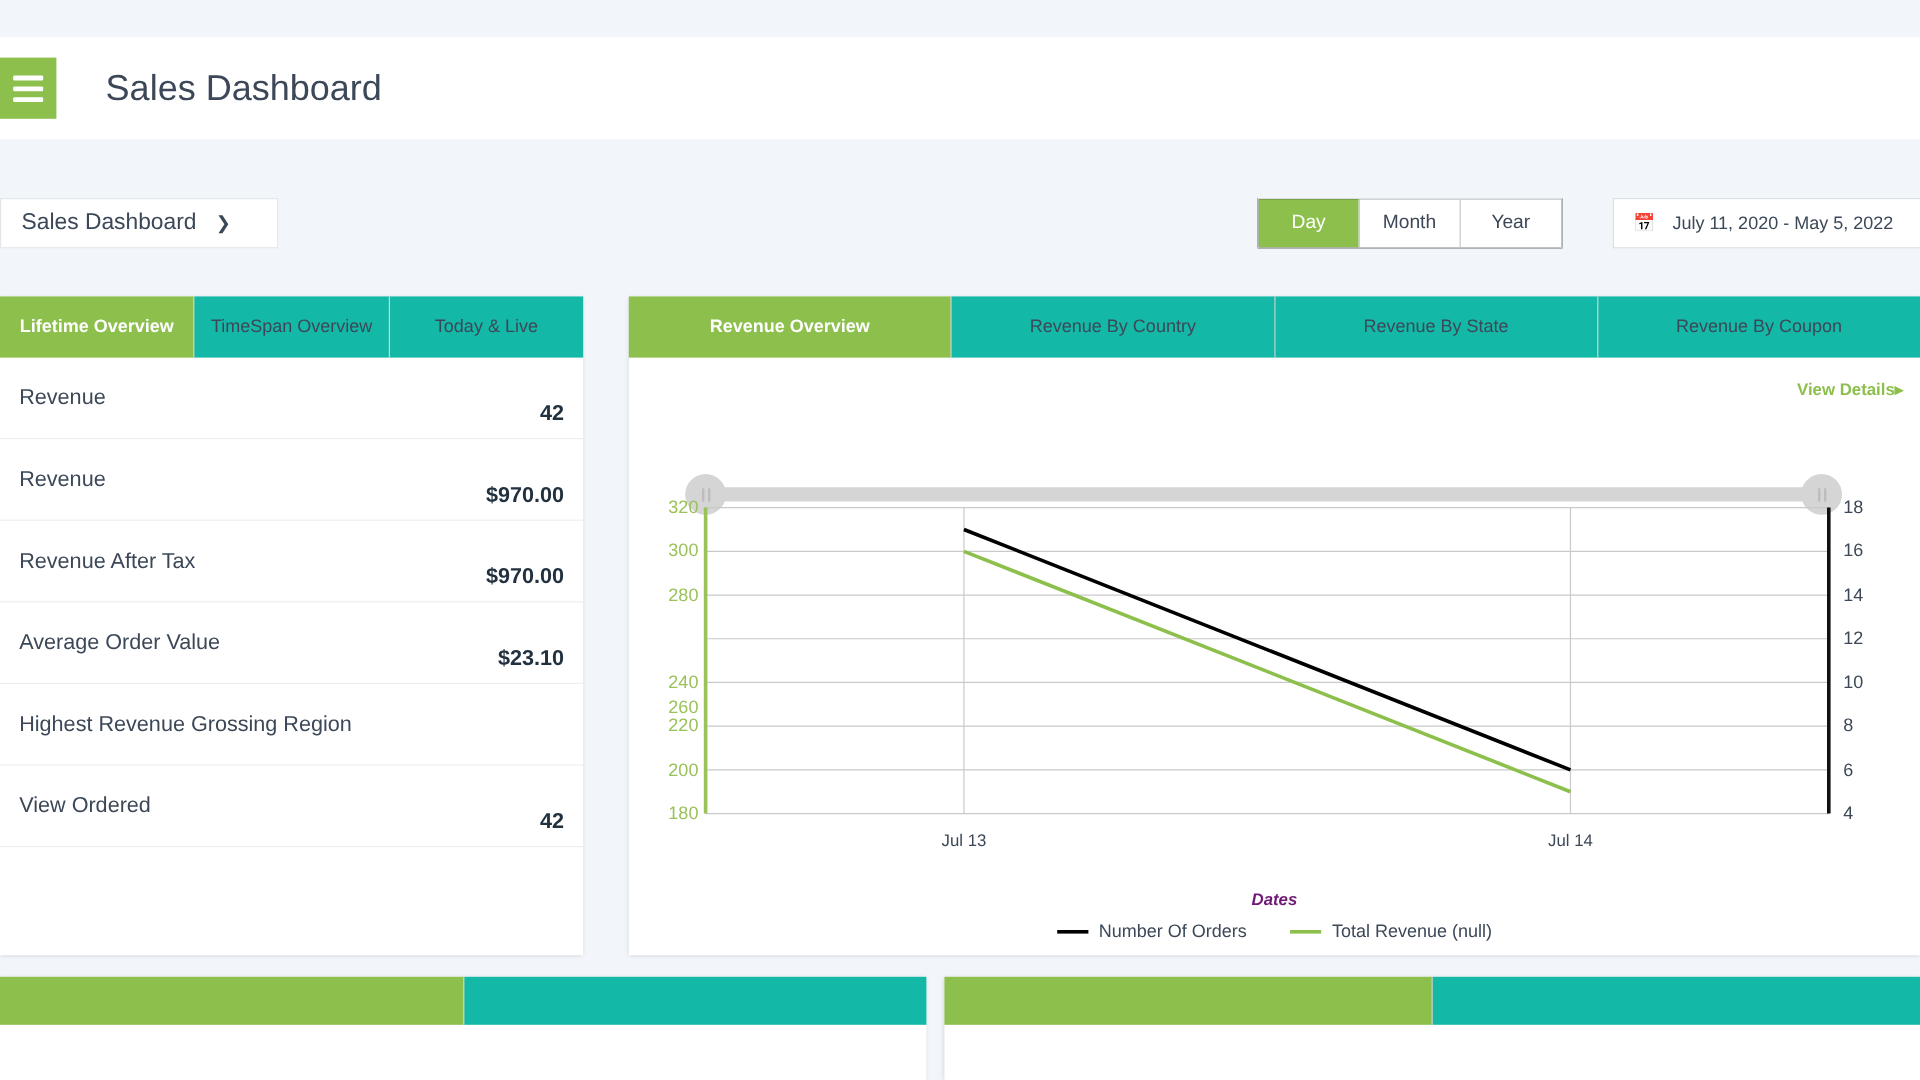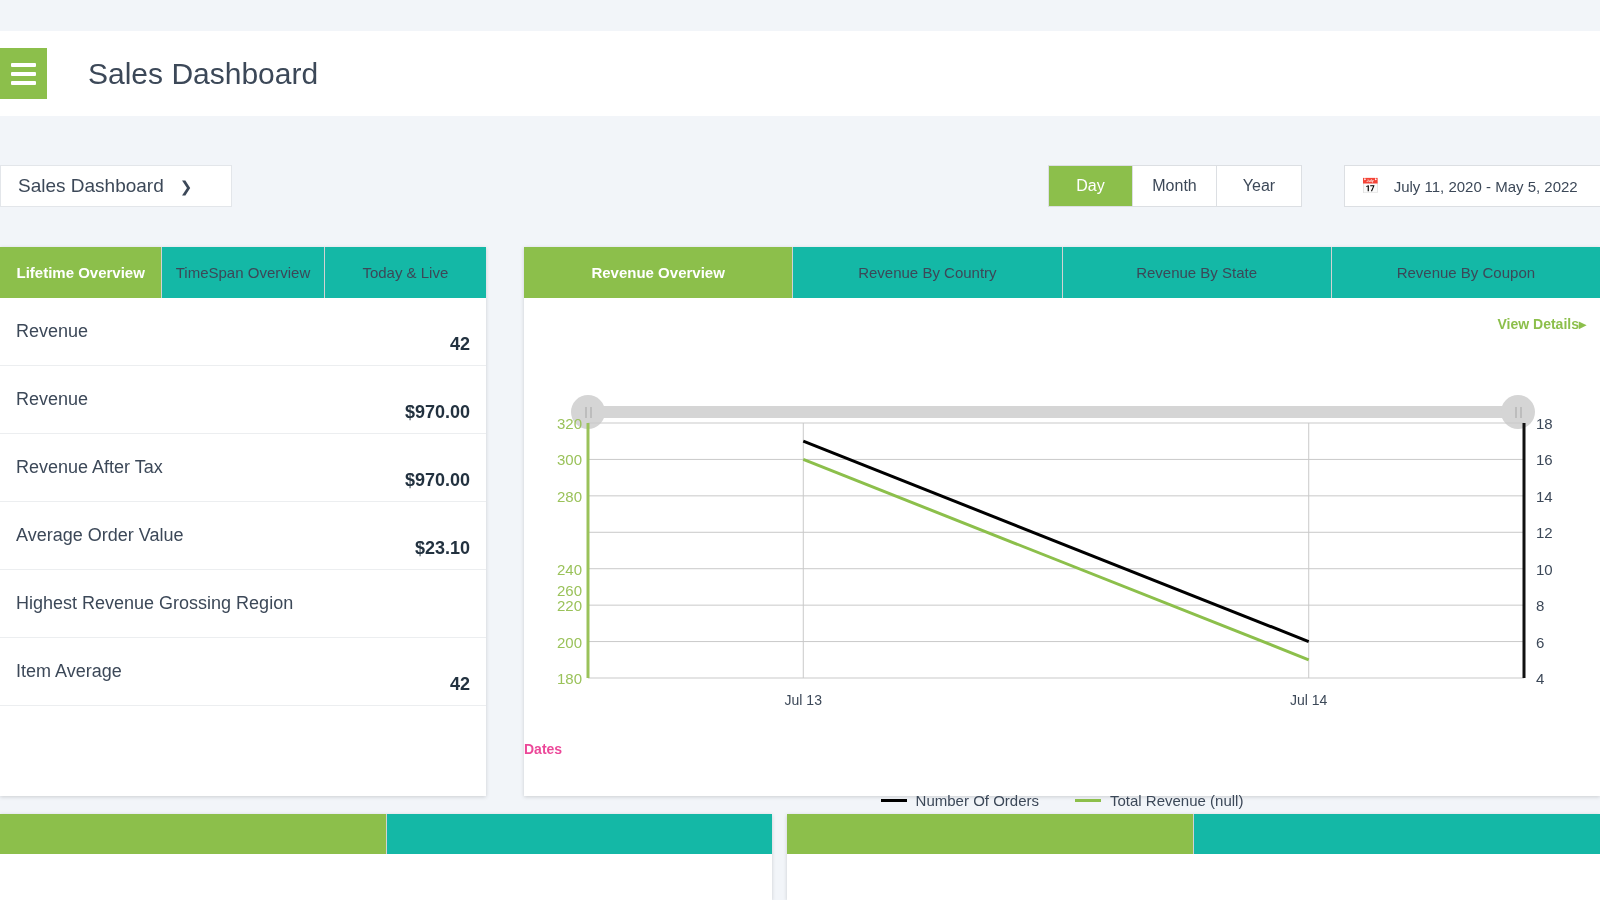--- a/index.html
+++ b/index.html
@@ -125,27 +125,27 @@
   .plot { position: absolute; left: 0; top: 0; width: 100%; height: 440px; }
 
   .axis-label-y-left, .axis-label-y-right {
     position: absolute; font-size: 15px; transform: translateY(-50%);
   }
   .axis-label-y-left  { color: #9ac25a; right: 0; text-align: right; }
   .axis-label-y-right { color: #3c4858; left: 0; }
 
   .xtick { position: absolute; font-size: 14px; color: #3c4858; transform: translateX(-50%); }
   .xaxis-title {
-    position: absolute; width: 100%; text-align: left;
-    font-size: 14px; font-weight: bold; color: #ec4899;
+    position: absolute; width: 100%; text-align: center;
+    font-size: 14px; font-weight: bold; color: #701a75; font-style: italic;
   }
   .legend {
     position: absolute; width: 100%;
     display: flex; align-items: center; justify-content: center; gap: 36px;
-    font-size: 15px; color: #3c4858; margin-top: 24px;
+    font-size: 15px; color: #3c4858;
   }
   .legend-item { display: flex; align-items: center; gap: 9px; cursor: pointer; }
   .legend-swatch { display: block; width: 26px; height: 3px; }
 
   .spark-watermark { position: absolute; left: 26px; bottom: 10px; opacity: .30; }
 
   .win-watermark {
     position: absolute; right: 36px; bottom: 6px;
     text-align: left; color: #b9bfc6; user-select: none;
   }
@@ -213,21 +213,21 @@
       </div>
       <div class="stat-row">
         <span class="stat-label">Average Order Value</span>
         <span class="stat-value">$23.10</span>
       </div>
       <div class="stat-row">
         <span class="stat-label">Highest Revenue Grossing Region</span>
         <span class="stat-value"></span>
       </div>
       <div class="stat-row">
-        <span class="stat-label">Item Average</span>
+        <span class="stat-label">View Ordered</span>
         <span class="stat-value">42</span>
       </div>
     </div>
   </div>
 
   <div class="card right-card">
     <div class="tabrow">
       <div class="tab active">Revenue Overview</div>
       <div class="tab">Revenue By Country</div>
       <div class="tab">Revenue By State</div>

